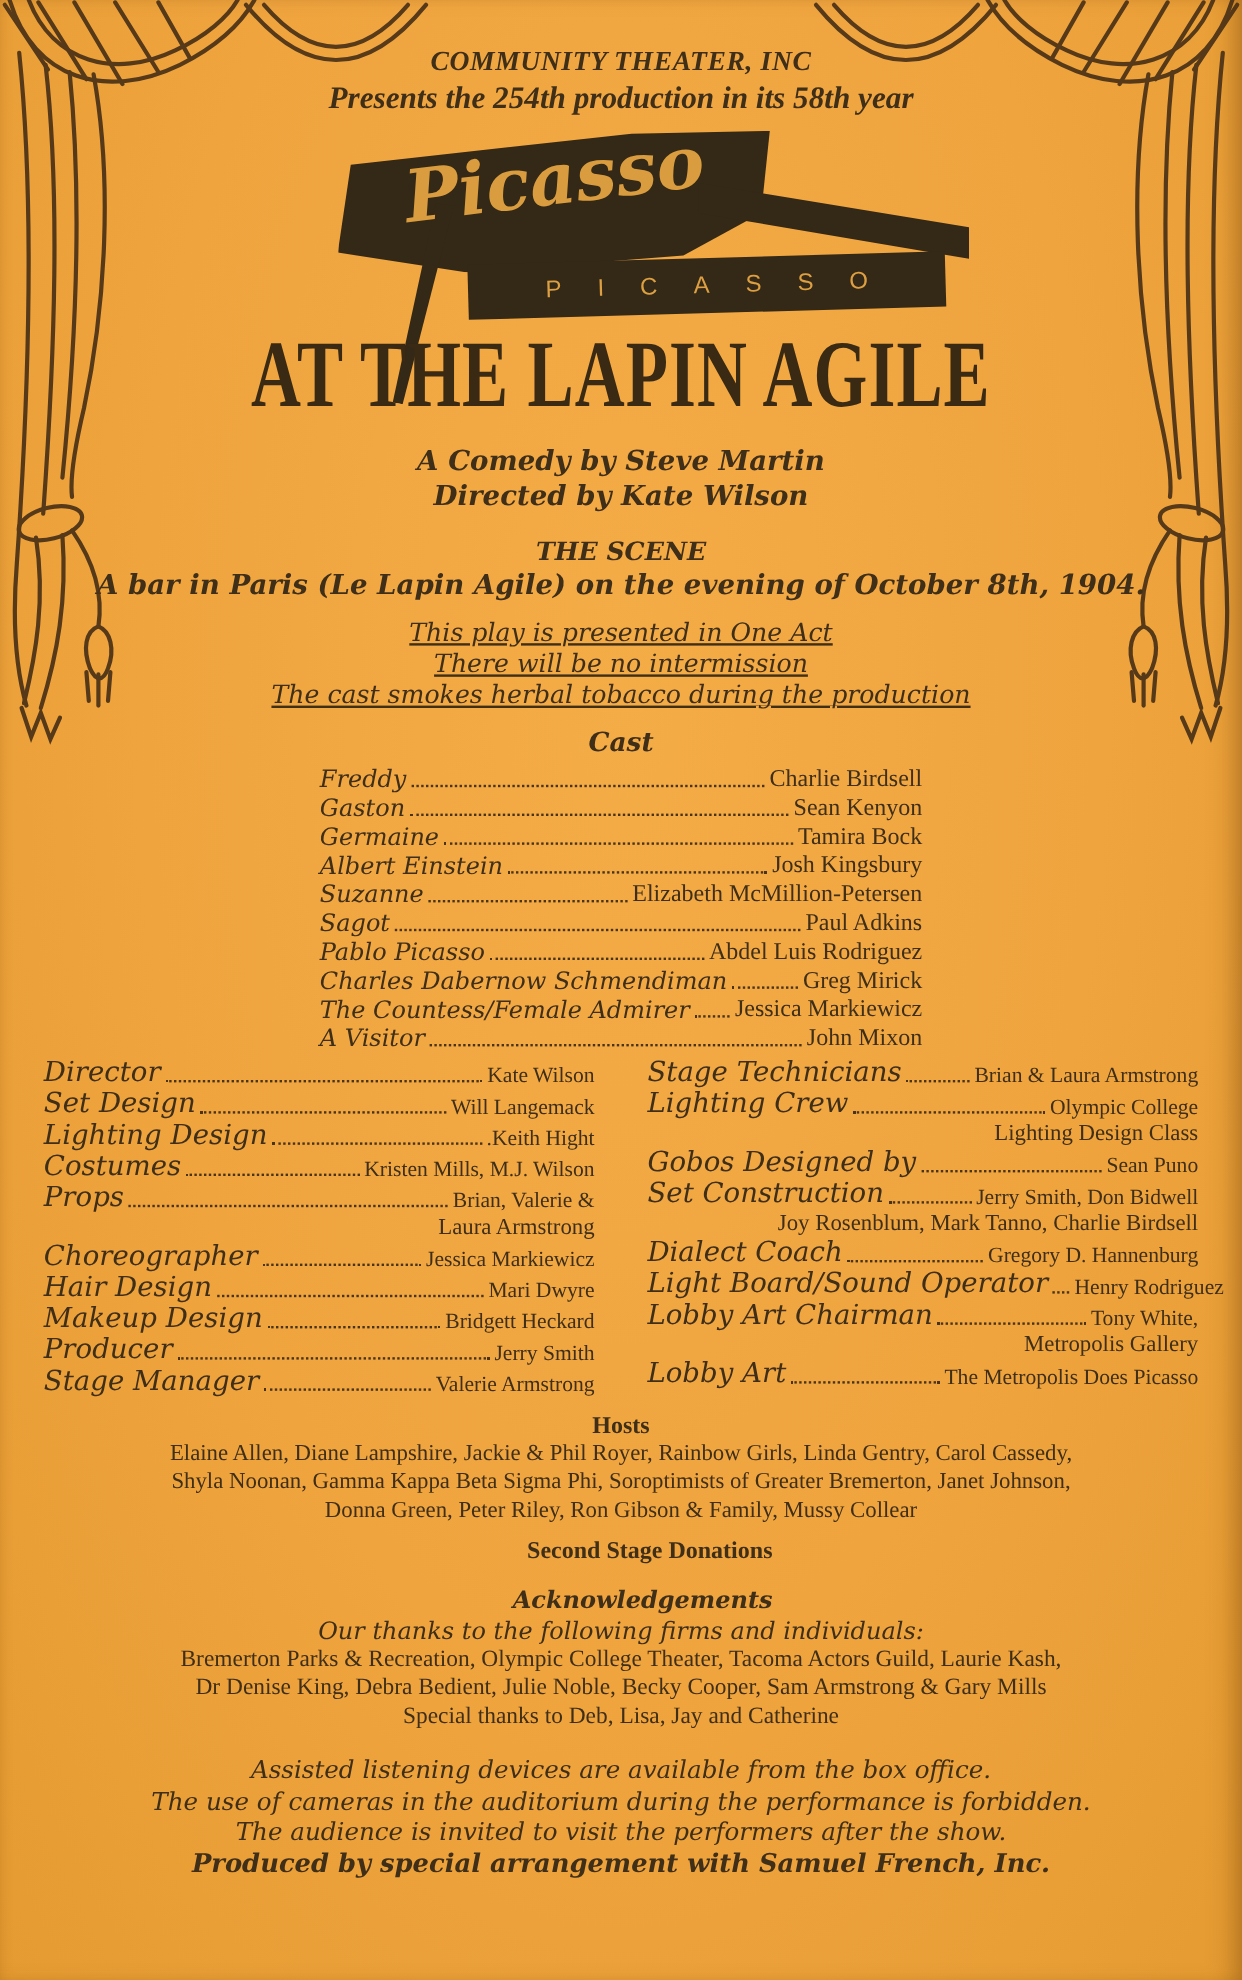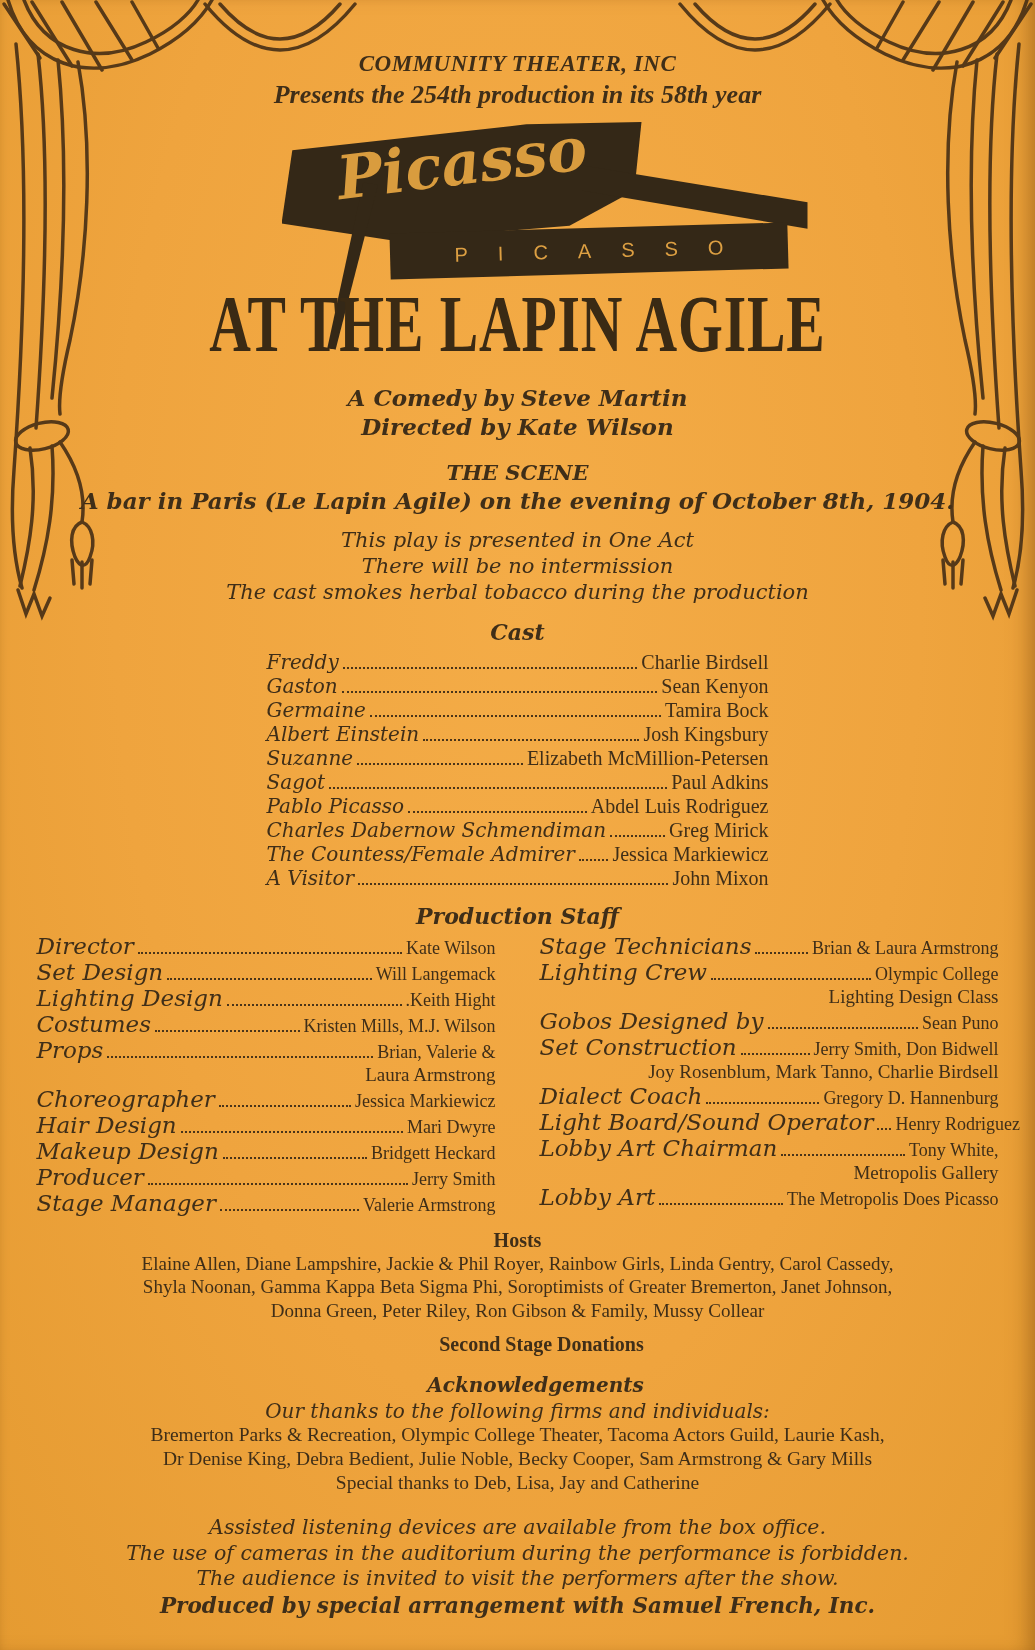--- a/index.html
+++ b/index.html
@@ -7,21 +7,21 @@
   .page {
     position:relative; width:1035px; height:1650px; overflow:hidden;
     background: radial-gradient(ellipse at 50% 35%, #f4ac47 0%, #efa43e 55%, #e59b31 100%);
     box-shadow: inset -16px 0 22px -12px rgba(110,62,8,.5), inset 5px 0 12px -8px rgba(110,62,8,.35);
     color:#3f2e18; font-family:"Liberation Serif",serif; text-align:center;
   }
   .curtain { position:absolute; top:0; pointer-events:none; }
   .curtain.left { left:0; }
   .curtain.right { right:0; transform:scaleX(-1); }
 
-  .hdr1 { padding-top:51px; font:italic bold 23px "Liberation Serif",serif; letter-spacing:.5px; }
+  .hdr1 { padding-top:38px; font:italic bold 23px "Liberation Serif",serif; letter-spacing:.5px; }
   .hdr2 { margin-top:3px; font:italic bold 26px "Liberation Serif",serif; }
 
   .logo-wrap { position:relative; width:560px; height:158px; margin:12px auto 0; transform:translateX(14px); }
   .blob { position:absolute; left:30px; top:0; width:360px; height:118px; background:#342817;
           clip-path:polygon(3% 24%, 68% 2%, 100% 0%, 98% 58%, 80% 88%, 30% 100%, 0% 86%); }
   .sweep { position:absolute; left:330px; top:42px; width:226px; height:66px; background:#342817;
            clip-path:polygon(0 2%, 100% 58%, 100% 98%, 0 40%); }
   .ptail { position:absolute; left:88px; top:60px; width:30px; height:170px; background:#342817;
            clip-path:polygon(28% 0, 78% 0, 34% 100%, 6% 100%); transform:rotate(10deg); }
   .script { position:absolute; left:42px; top:6px; width:336px; text-align:center;
@@ -30,21 +30,21 @@
           transform:rotate(-1.6deg); display:flex; align-items:center; justify-content:center; }
   .band span { font:20px "Liberation Sans",sans-serif; letter-spacing:30px; padding-left:30px; color:#dc9f42; }
 
   .show-title { margin-top:8px; height:84px; }
   .show-title span { display:inline-block; font:bold 64px "Liberation Serif",serif;
                      transform:scale(.9,1.24); transform-origin:center; letter-spacing:1px; white-space:nowrap; color:#3a2a14; }
 
   .byline { margin-top:12px; font:italic bold 23px "DejaVu Serif",serif; line-height:1.26; }
   .scene-h { margin-top:18px; font:italic bold 21px "DejaVu Serif",serif; }
   .scene-t { margin-top:2px; font:italic bold 23px "DejaVu Serif",serif; }
-  .notes { margin-top:13px; font:italic 21px "DejaVu Serif",serif; line-height:1.25; }
+  .notes { margin-top:13px; font:italic 21px "DejaVu Serif",serif; line-height:1.25;text-decoration:underline; }
 
   .sec-h { margin-top:13px; font:italic bold 22px "DejaVu Serif",serif; }
   .cast-list { width:502px; margin:5px auto 0; }
   .lrow { display:flex; align-items:flex-end; line-height:23.2px; text-align:left; }
   .role { font:italic 20px "DejaVu Serif",serif; white-space:nowrap; }
   .person { font:20px "Liberation Serif",serif; white-space:nowrap; }
   .dots { flex:1; min-width:14px; border-bottom:2.6px dotted #4a3419; margin:0 4px 5px; }
 
   .staff-wrap { display:flex; width:962px; margin:4px auto 0; gap:44px; }
   .col { flex:1; min-width:0; }
@@ -196,21 +196,20 @@
         <span class="dots"></span>
         <span class="person">Jessica Markiewicz</span>
       </div>
       <div class="lrow">
         <span class="role">A Visitor</span>
         <span class="dots"></span>
         <span class="person">John Mixon</span>
       </div>
     </div>
 
-  <div class="sec-h">Production Staff</div>
   <div class="staff-wrap">
     <div class="col">
         <div class="lrow">
           <span class="role">Director</span>
           <span class="dots"></span>
           <span class="person">Kate Wilson</span>
         </div>
         <div class="lrow">
           <span class="role">Set Design</span>
           <span class="dots"></span>

